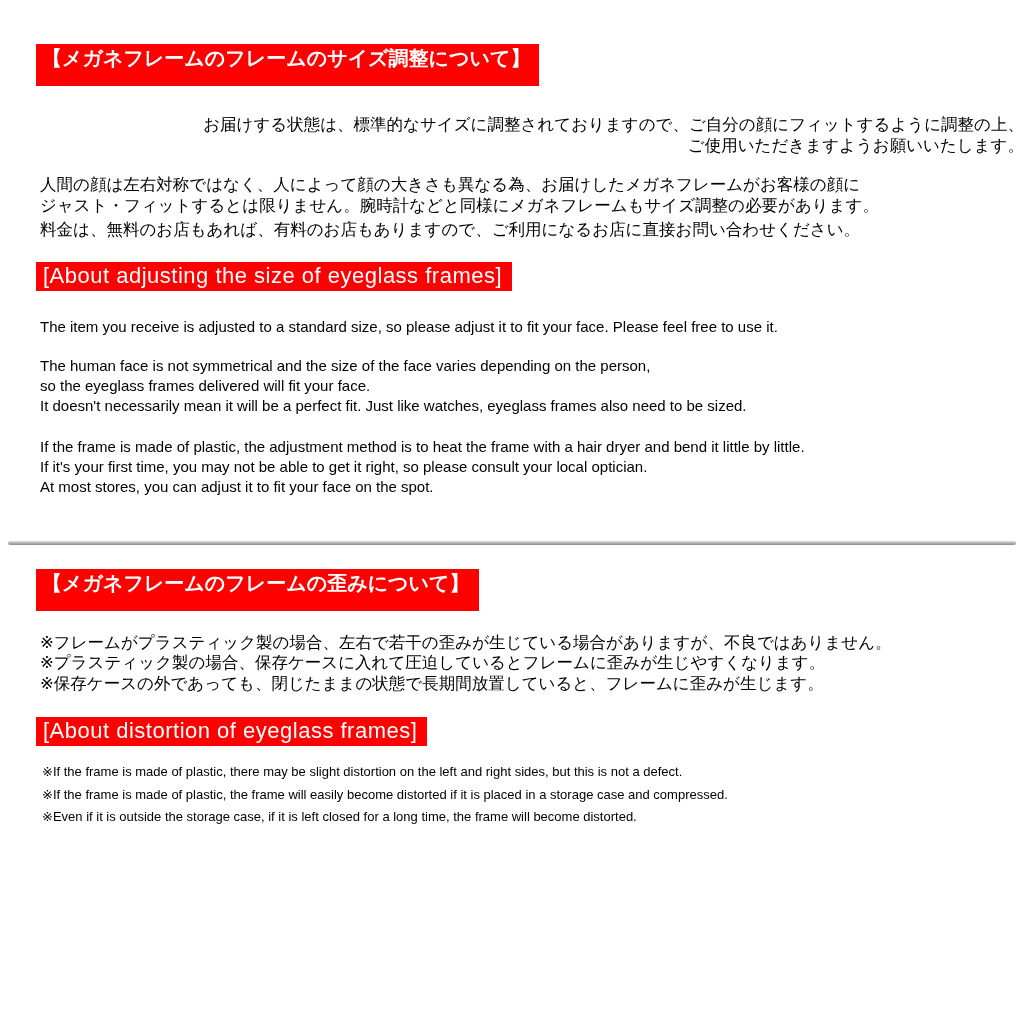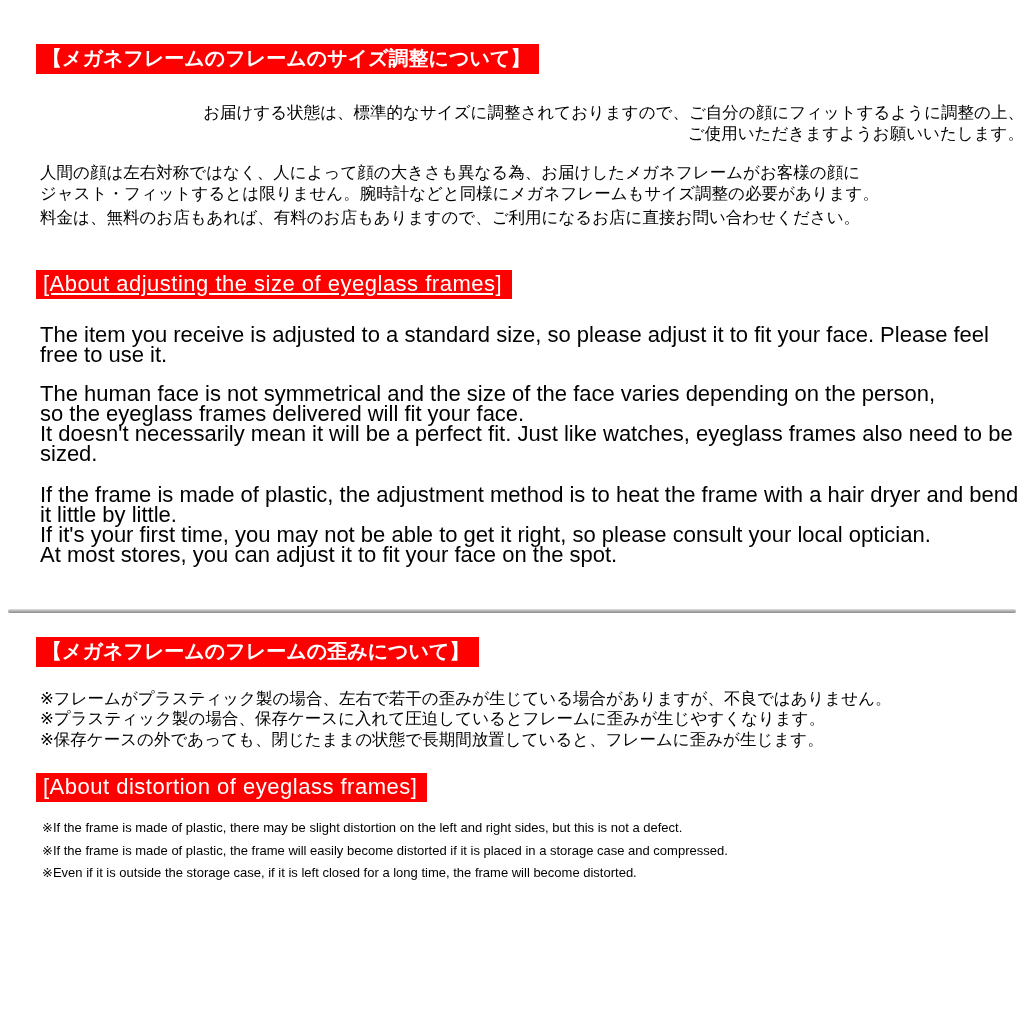--- a/index.html
+++ b/index.html
@@ -22,38 +22,38 @@
     display: inline-block;
     background: #fe0000;
     color: #ffffff;
     margin: 0 0 0 36px;
     white-space: nowrap;
   }
   .red-heading.jp {
     font-weight: bold;
     font-size: 20px;
     line-height: 23px;
-    padding: 3px 9px 4px 6px;
+    padding: 3px 9px 16px 6px;
   }
   .red-heading.en {
     font-weight: normal;
     font-size: 22px;
     line-height: 24px;
     letter-spacing: 0.5px;
     padding: 2px 10px 3px 7px;
   }
   .jp-par {
     font-size: 16.5px;
     line-height: 20.5px;
     margin: 0 0 0 40px;
     white-space: pre-line;
     font-weight: 500;
   }
   .en-par {
-    font-size: 22px;
+    font-size: 15px;
     line-height: 20px;
     margin: 0 4px 0 40px;
     white-space: pre-line;
   }
   .jp-note {
     font-size: 16.5px;
     line-height: 20.5px;
     margin: 0 0 0 40px;
     font-weight: 500;
   }
@@ -67,21 +67,21 @@
     margin: 44px 8px 0 8px;
     background: linear-gradient(to bottom, #e3e3e3 0%, #b5b5b5 45%, #8a8a8a 100%);
     border-radius: 2px;
   }
   
   .mt-h1   { margin-top: 44px; }
   .mt-p1   { margin-top: 28px; text-align: right; }
   .mt-p2   { margin-top: 19px; }
   .mt-p3   { margin-top: 21px; }
   .mt-p4   { margin-top: 4px; }
-  .mt-h2   { margin-top: 42px; text-decoration: underline; }
+  .mt-h2   { margin-top: 22px; }
   .mt-ep1  { margin-top: 26px; }
   .mt-ep2  { margin-top: 19px; }
   .mt-ep3  { margin-top: 21px; }
   .mt-ep4  { margin-top: 22px; }
   .mt-h3   { margin-top: 24px; }
   .mt-jn   { margin-top: 21px; }
   .mt-h4   { margin-top: 24px; }
   .mt-en   { margin-top: 15px; }
 </style>
 </head>

